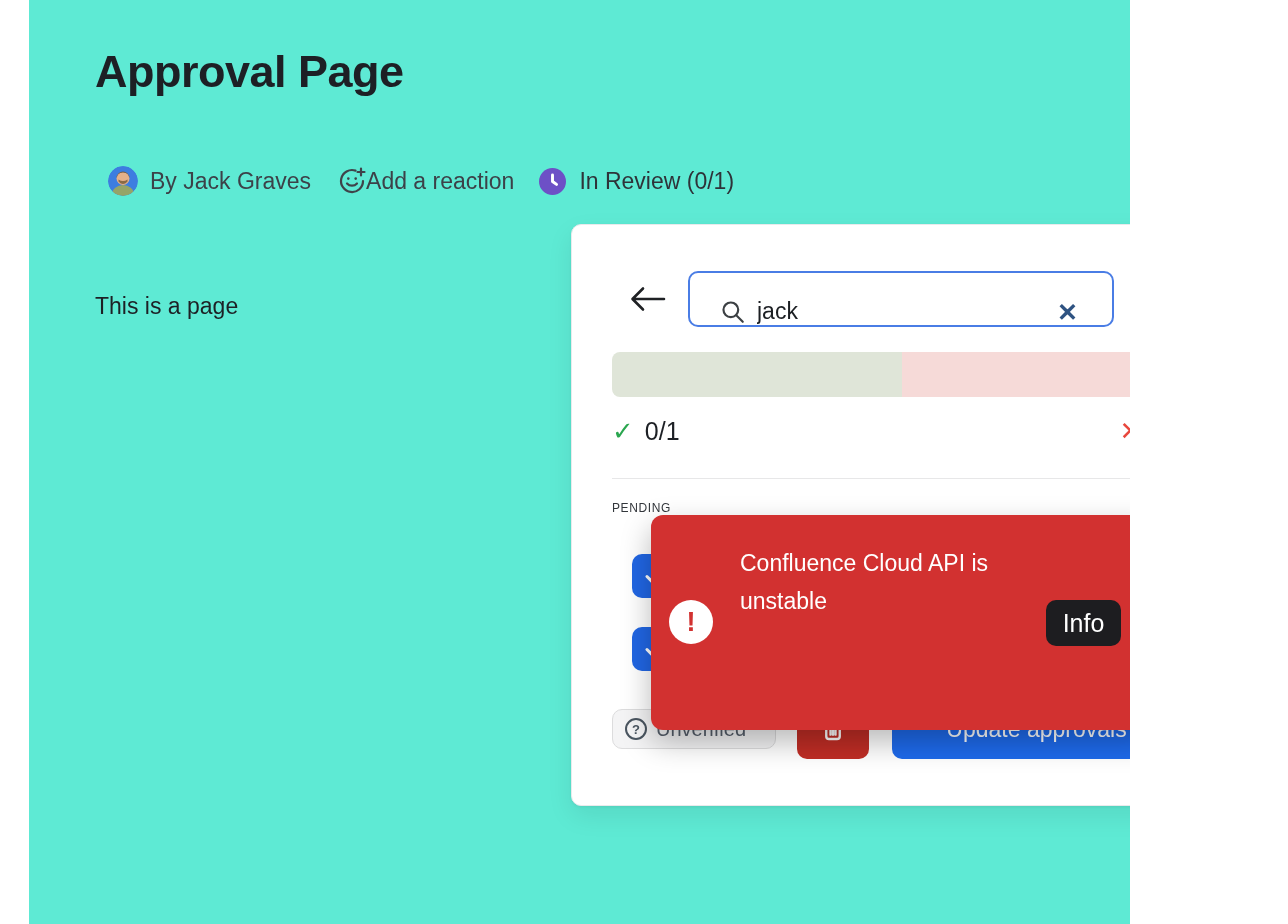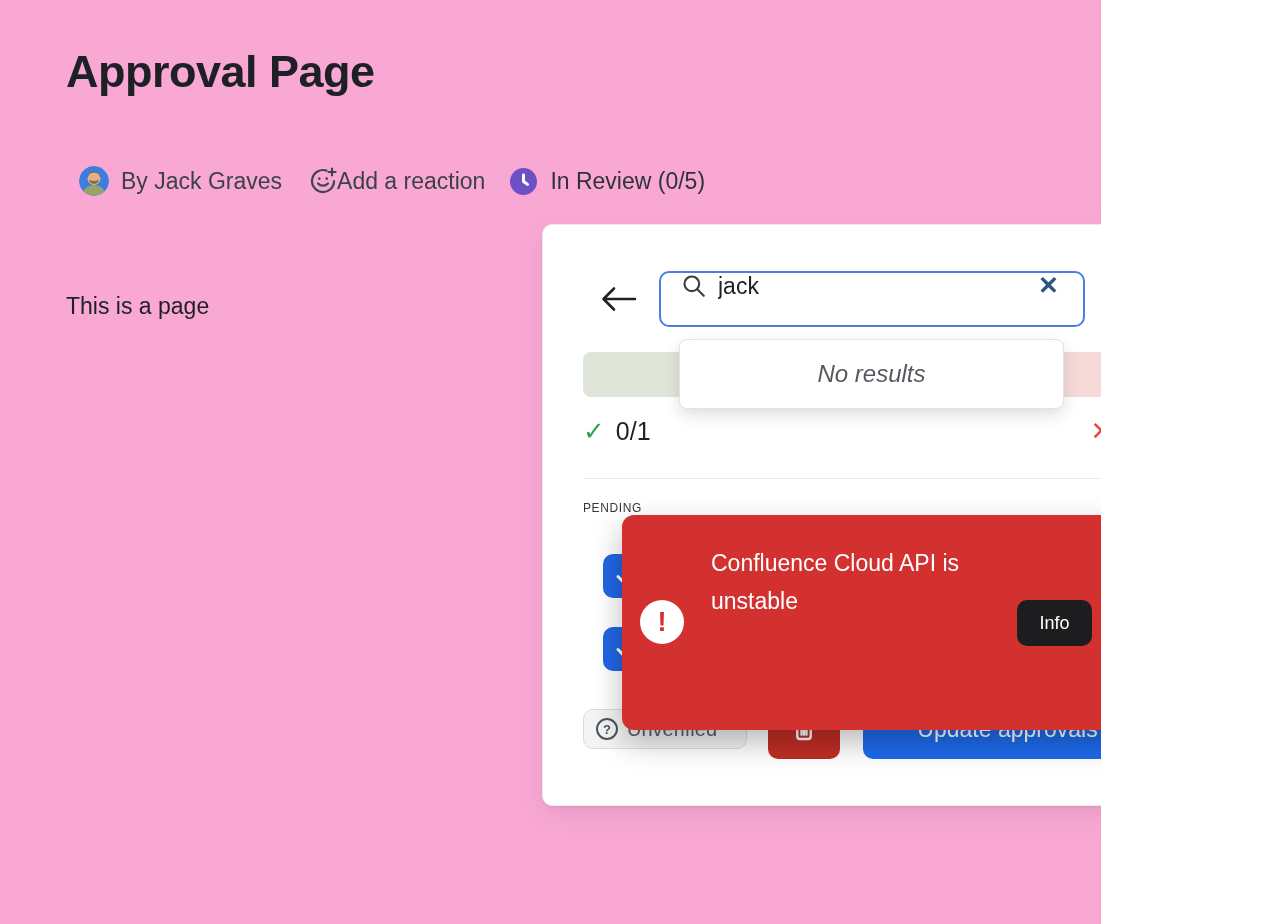--- a/index.html
+++ b/index.html
@@ -1,35 +1,35 @@
 <!DOCTYPE html>
 <html style="--toast-red: #d23130; --trash-red: #c02d25; --approve-blue: #2166e4; --update-blue: #1e6aeb; --status-purple: #6d50c6; --check-green: #2aa64f; --cross-red: #e8473d; --bar-green: #dfe5d8; --bar-pink: #f6dad8; --search-border: #4a7de5; --clear-navy: #2f5382;"><head>
 <meta charset="utf-8">
 <style>
   * { margin:0; padding:0; box-sizing:border-box; }
   html,body { background:#ffffff; }
   body { font-family:"Liberation Sans", sans-serif; color:#1d2025; }
-  .stage { position:relative; width:1101px; height:924px; background:#f9a8d4; overflow:hidden; }
+  .stage { position:relative; width:1101px; height:924px; background:#5eead4; overflow:hidden;margin-left:29px; }
 
   
   .page-title { position:absolute; left:66px; top:46px; font-size:45px; font-weight:600; letter-spacing:-0.5px; color:#1d2025; }
   .byline { position:absolute; left:79px; top:164px; height:34px; display:flex; align-items:center; font-size:23px; color:#3c4148; }
   .avatar { width:30px; height:30px; border-radius:50%; overflow:hidden; flex:0 0 auto; }
   .byline-author { margin-left:12px; cursor:pointer; }
   .reaction-btn { margin-left:27px; display:flex; align-items:center; gap:0; background:none; border:none; font:inherit; color:#3c4148; cursor:pointer; }
   .status-badge { margin-left:25px; display:flex; align-items:center; gap:13px; cursor:pointer; color:#2e3339; }
   .body-text { position:absolute; left:66px; top:293px; font-size:23px; color:#1d2025;text-align:right; }
 
   
   .panel { position:absolute; left:542px; top:224px; width:657px; height:582px; background:#fff;
            border:1px solid #e9eaec; border-radius:10px;
            box-shadow:0 1px 3px rgba(0,0,0,.05), 0 10px 26px rgba(0,0,0,.08); }
   .back-btn { position:absolute; left:56px; top:56px; width:40px; height:36px; background:none; border:none; cursor:pointer; }
   .search-box { position:absolute; left:116px; top:46px; width:426px; height:56px; border:2px solid var(--search-border,#4a7de5);
-                border-radius:10px; display:flex; align-items:flex-start; padding:0 20px; gap:11px; background:#fff; }
+                border-radius:10px; display:flex; align-items:flex-end; padding:0 30px; gap:11px; background:#fff; }
   .search-box input { flex:1; border:none; outline:none; font:inherit; font-size:23px; color:#1c1f23; min-width:0; background:transparent; }
   .clear-btn { background:none; border:none; cursor:pointer; color:var(--clear-navy,#2f5382); font-size:25px; font-weight:700; line-height:1; padding:0 4px; }
   .gear-btn { position:absolute; left:564px; top:57px; width:36px; height:36px; background:none; border:none; cursor:pointer; }
 
   .bar { position:absolute; top:127px; height:45px; }
   .bar.approved { left:40px; width:290px; background:var(--bar-green,#dfe5d8); border-radius:8px 0 0 8px; }
   .bar.rejected { left:330px; width:287px; background:var(--bar-pink,#f6dad8); border-radius:0 8px 8px 0; }
   .results-dropdown { position:absolute; left:136px; top:114px; width:385px; height:70px; background:#fff;
                       border:1px solid #e3e3e4; border-radius:8px; box-shadow:0 6px 16px rgba(0,0,0,.13);
                       display:flex; align-items:center; justify-content:center; z-index:5;
@@ -62,21 +62,21 @@
 
   
   .toast { position:absolute; left:622px; top:515px; width:504px; height:215px; background:var(--toast-red,#d23130);
            border-radius:12px; box-shadow:0 12px 30px rgba(0,0,0,.28); z-index:50; }
   .warn-circle { position:absolute; left:18px; top:85px; width:44px; height:44px; background:#fff; border-radius:50%;
                  display:flex; align-items:center; justify-content:center; font-size:27px; font-weight:800; color:var(--toast-red,#d23130); }
   .toast-text { position:absolute; left:89px; top:29px; width:305px; color:#fff; font-size:23px; line-height:38px; }
   .toast-title { font-weight:500; }
   .toast-msg { font-weight:400; }
   .info-btn { position:absolute; left:395px; top:85px; width:75px; height:46px; background:#1d1d20; border:none; border-radius:10px;
-              color:#fff; font-size:18px; cursor:pointer; }
+              color:#fff; font-size:25px; cursor:pointer; }
 
   svg { display:block; }
 </style>
 </head>
 <body>
 
 <div class="stage">
 
   <h1 class="page-title">Approval Page</h1>
 
@@ -110,21 +110,21 @@
       </span>
       <span>Add a reaction</span>
     </button>
     <div class="status-badge">
       <span>
         <svg viewBox="0 0 24 24" width="27" height="27">
           <circle cx="12" cy="12" r="12" fill="#6d50c6"></circle>
           <path d="M12 6.2 V12 L15.6 14.6" stroke="#fff" stroke-width="2.6" fill="none" stroke-linecap="round" stroke-linejoin="round"></path>
         </svg>
       </span>
-      <span>In Review (0/5)</span>
+      <span>In Review (0/1)</span>
     </div>
   </div>
 
   <p class="body-text">This is a page</p>
 
   <div class="panel">
 
     <button class="back-btn">
       <span>
         <svg viewBox="0 0 40 32" width="40" height="32" fill="none" stroke="#1f2124" stroke-width="2.6" stroke-linecap="round" stroke-linejoin="round">
@@ -148,23 +148,20 @@
       <span>
         <svg viewBox="0 0 24 24" width="34" height="34" fill="#1f2124">
           <path d="M19.14,12.94c0.04-0.3,0.06-0.61,0.06-0.94c0-0.32-0.02-0.64-0.07-0.94l2.03-1.58c0.18-0.14,0.23-0.41,0.12-0.61 l-1.92-3.32c-0.12-0.22-0.37-0.29-0.59-0.22l-2.39,0.96c-0.5-0.38-1.03-0.7-1.62-0.94L14.4,2.81c-0.04-0.24-0.24-0.41-0.48-0.41 h-3.84c-0.24,0-0.43,0.17-0.47,0.41L9.25,5.35C8.66,5.59,8.12,5.92,7.63,6.29L5.24,5.33c-0.22-0.08-0.47,0-0.59,0.22L2.74,8.87 C2.62,9.08,2.66,9.34,2.86,9.48l2.03,1.58C4.84,11.36,4.8,11.69,4.8,12s0.02,0.64,0.07,0.94l-2.03,1.58 c-0.18,0.14-0.23,0.41-0.12,0.61l1.92,3.32c0.12,0.22,0.37,0.29,0.59,0.22l2.39-0.96c0.5,0.38,1.03,0.7,1.62,0.94l0.36,2.54 c0.05,0.24,0.24,0.41,0.48,0.41h3.84c0.24,0,0.44-0.17,0.47-0.41l0.36-2.54c0.59-0.24,1.13-0.56,1.62-0.94l2.39,0.96 c0.22,0.08,0.47,0,0.59-0.22l1.92-3.32c0.12-0.22,0.07-0.47-0.12-0.61L19.14,12.94z M12,15.6c-1.98,0-3.6-1.62-3.6-3.6 s1.62-3.6,3.6-3.6s3.6,1.62,3.6,3.6S13.98,15.6,12,15.6z"></path>
         </svg>
       </span>
     </button>
 
     <div class="bar approved"></div>
     <div class="bar rejected"></div>
 
-    <div class="results-dropdown">
-      <span>No results</span>
-    </div>
 
     <div class="counts-row">
       <span class="count">
         <span class="glyph-check">✓</span>
         <span>0/1</span>
       </span>
       <span class="count">
         <span class="glyph-cross">✕</span>
         <span>0/1</span>
       </span>

